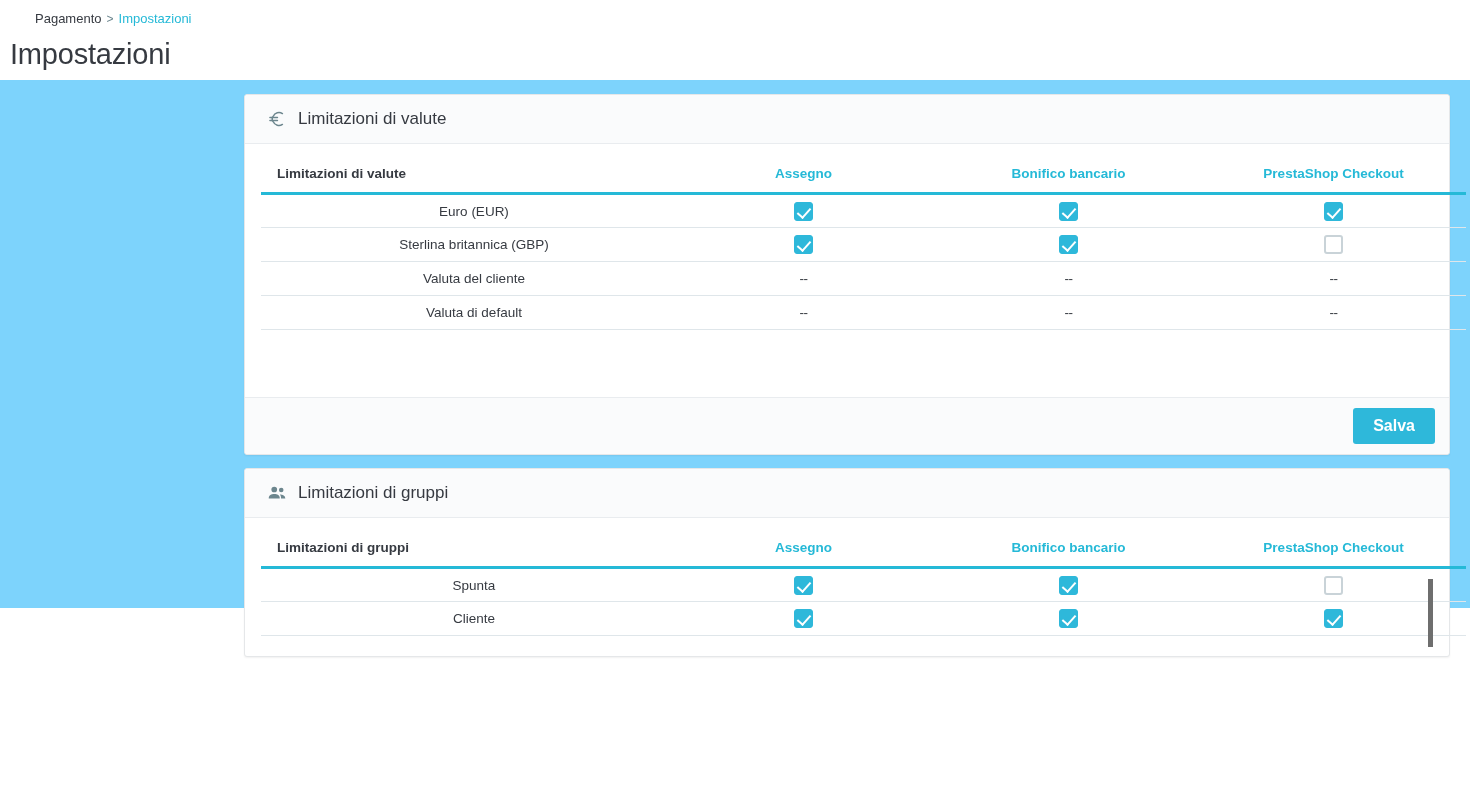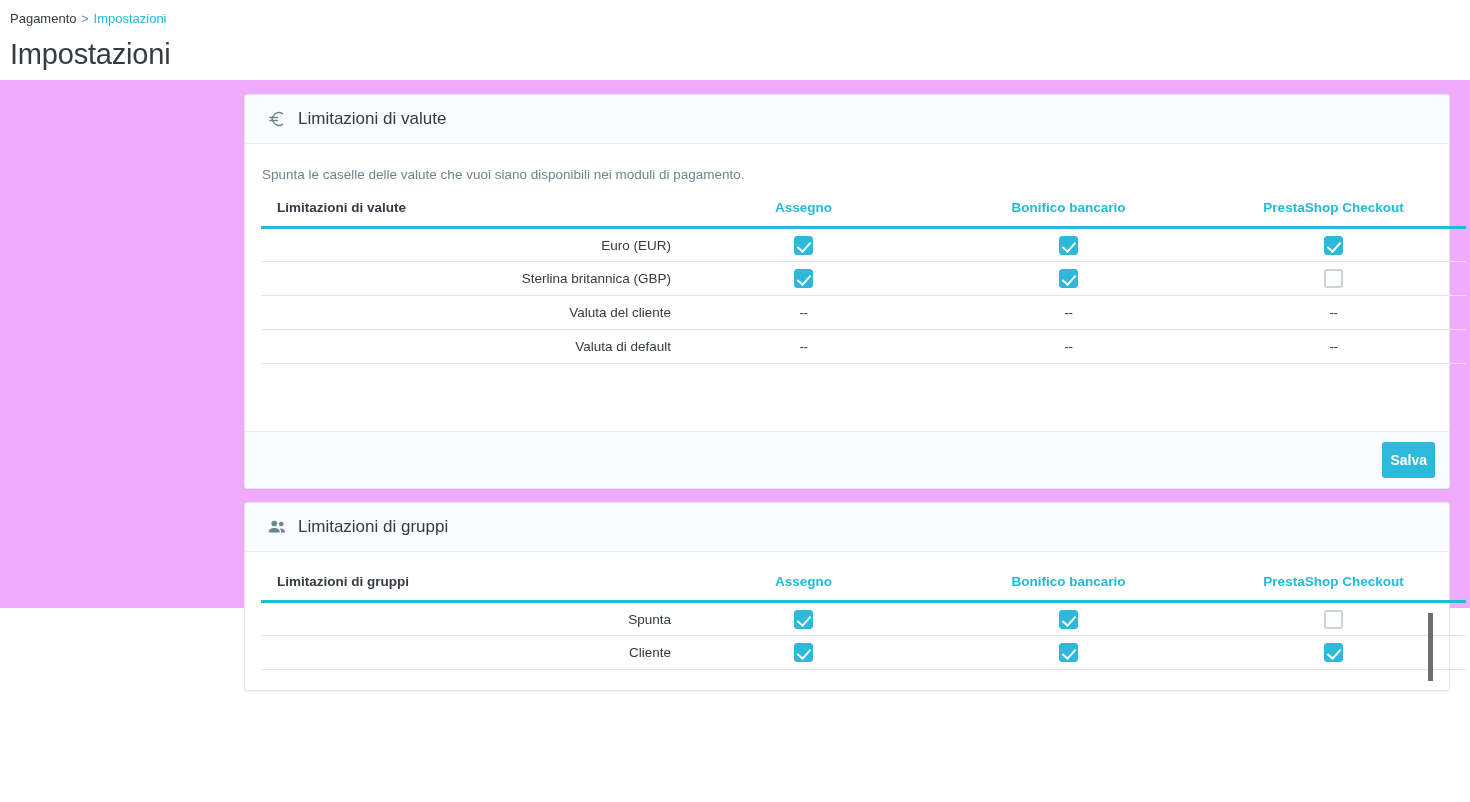--- a/index.html
+++ b/index.html
@@ -20,21 +20,21 @@
     padding: 6px 0 0 10px;
   }
 
   .breadcrumb {
     font-size: 13px;
     line-height: 16px;
     color: #363a41;
     padding-top: 5px;
     white-space: nowrap;
   }
-  .breadcrumb .crumb-root { color: #363a41; }
+  .breadcrumb .crumb-root { color: #363a41; margin-left: 25px; }
   .breadcrumb .crumb-sep {
     color: #6c868e;
     margin: 0 5px;
     font-size: 12px;
   }
   .breadcrumb .crumb-current {
     color: #25b9d7;
     text-decoration: none;
   }
 
@@ -44,21 +44,21 @@
     font-weight: 400;
     color: #363a41;
     margin-top: 10px;
     letter-spacing: -0.2px;
   }
 
   
   .content-area {
     position: relative;
     height: 528px;
-    background: #f0abfc;
+    background: #7dd3fc;
     padding-top: 14px;
   }
 
   .panel-column {
     position: absolute;
     left: 244px;
     top: 14px;
     width: 1206px;
   }
 
@@ -135,21 +135,21 @@
   .ps-table td {
     font-size: 13.5px;
     color: #363a41;
     text-align: center;
     height: 34px;
     padding: 0;
     border-bottom: 1px solid #dfe6ea;
     vertical-align: middle;
   }
   .ps-table td.col-label {
-    text-align: right;
+    text-align: center;
     padding-left: 16px;
     color: #363a41;
   }
 
   .col-label { width: 410px; }
   .col-mod { width: 265px; }
 
   .dash {
     color: #363a41;
     font-size: 13.5px;
@@ -196,25 +196,25 @@
     display: flex;
     align-items: center;
     justify-content: flex-end;
     padding-right: 14px;
     border-radius: 0 0 3px 3px;
   }
 
   .btn-save {
     background: #2eb8da;
     color: #ffffff;
-    font-size: 14px;
+    font-size: 16px;
     font-weight: bold;
     border: none;
     border-radius: 3px;
-    padding: 9px 8px;
+    padding: 9px 20px;
     cursor: pointer;
     font-family: "Liberation Sans", sans-serif;
     line-height: 18px;
   }
 
   
   .scroll-wrap { position: relative; }
   .scroll-track {
     position: absolute;
     right: -1px;
@@ -254,21 +254,20 @@
             <path d="M7.5 15.3a7.5 7.5 0 0 0 11 3.2"></path>
             <path d="M6.6 9.6a7.5 7.5 0 0 0 0 4.8"></path>
             <path d="M3.5 10.3h9"></path>
             <path d="M3.5 13.7h9"></path>
           </svg>
         </span>
         <span class="panel-head-title">Limitazioni di valute</span>
       </div>
 
       <div class="panel-body">
-        <div class="panel-desc">Spunta le caselle delle valute che vuoi siano disponibili nei moduli di pagamento.</div>
 
         <table class="ps-table">
           <thead>
             <tr>
               <th class="col-label">Limitazioni di valute</th>
               <th class="col-mod">Assegno</th>
               <th class="col-mod">Bonifico bancario</th>
               <th class="col-mod">PrestaShop Checkout</th>
             </tr>
           </thead>

